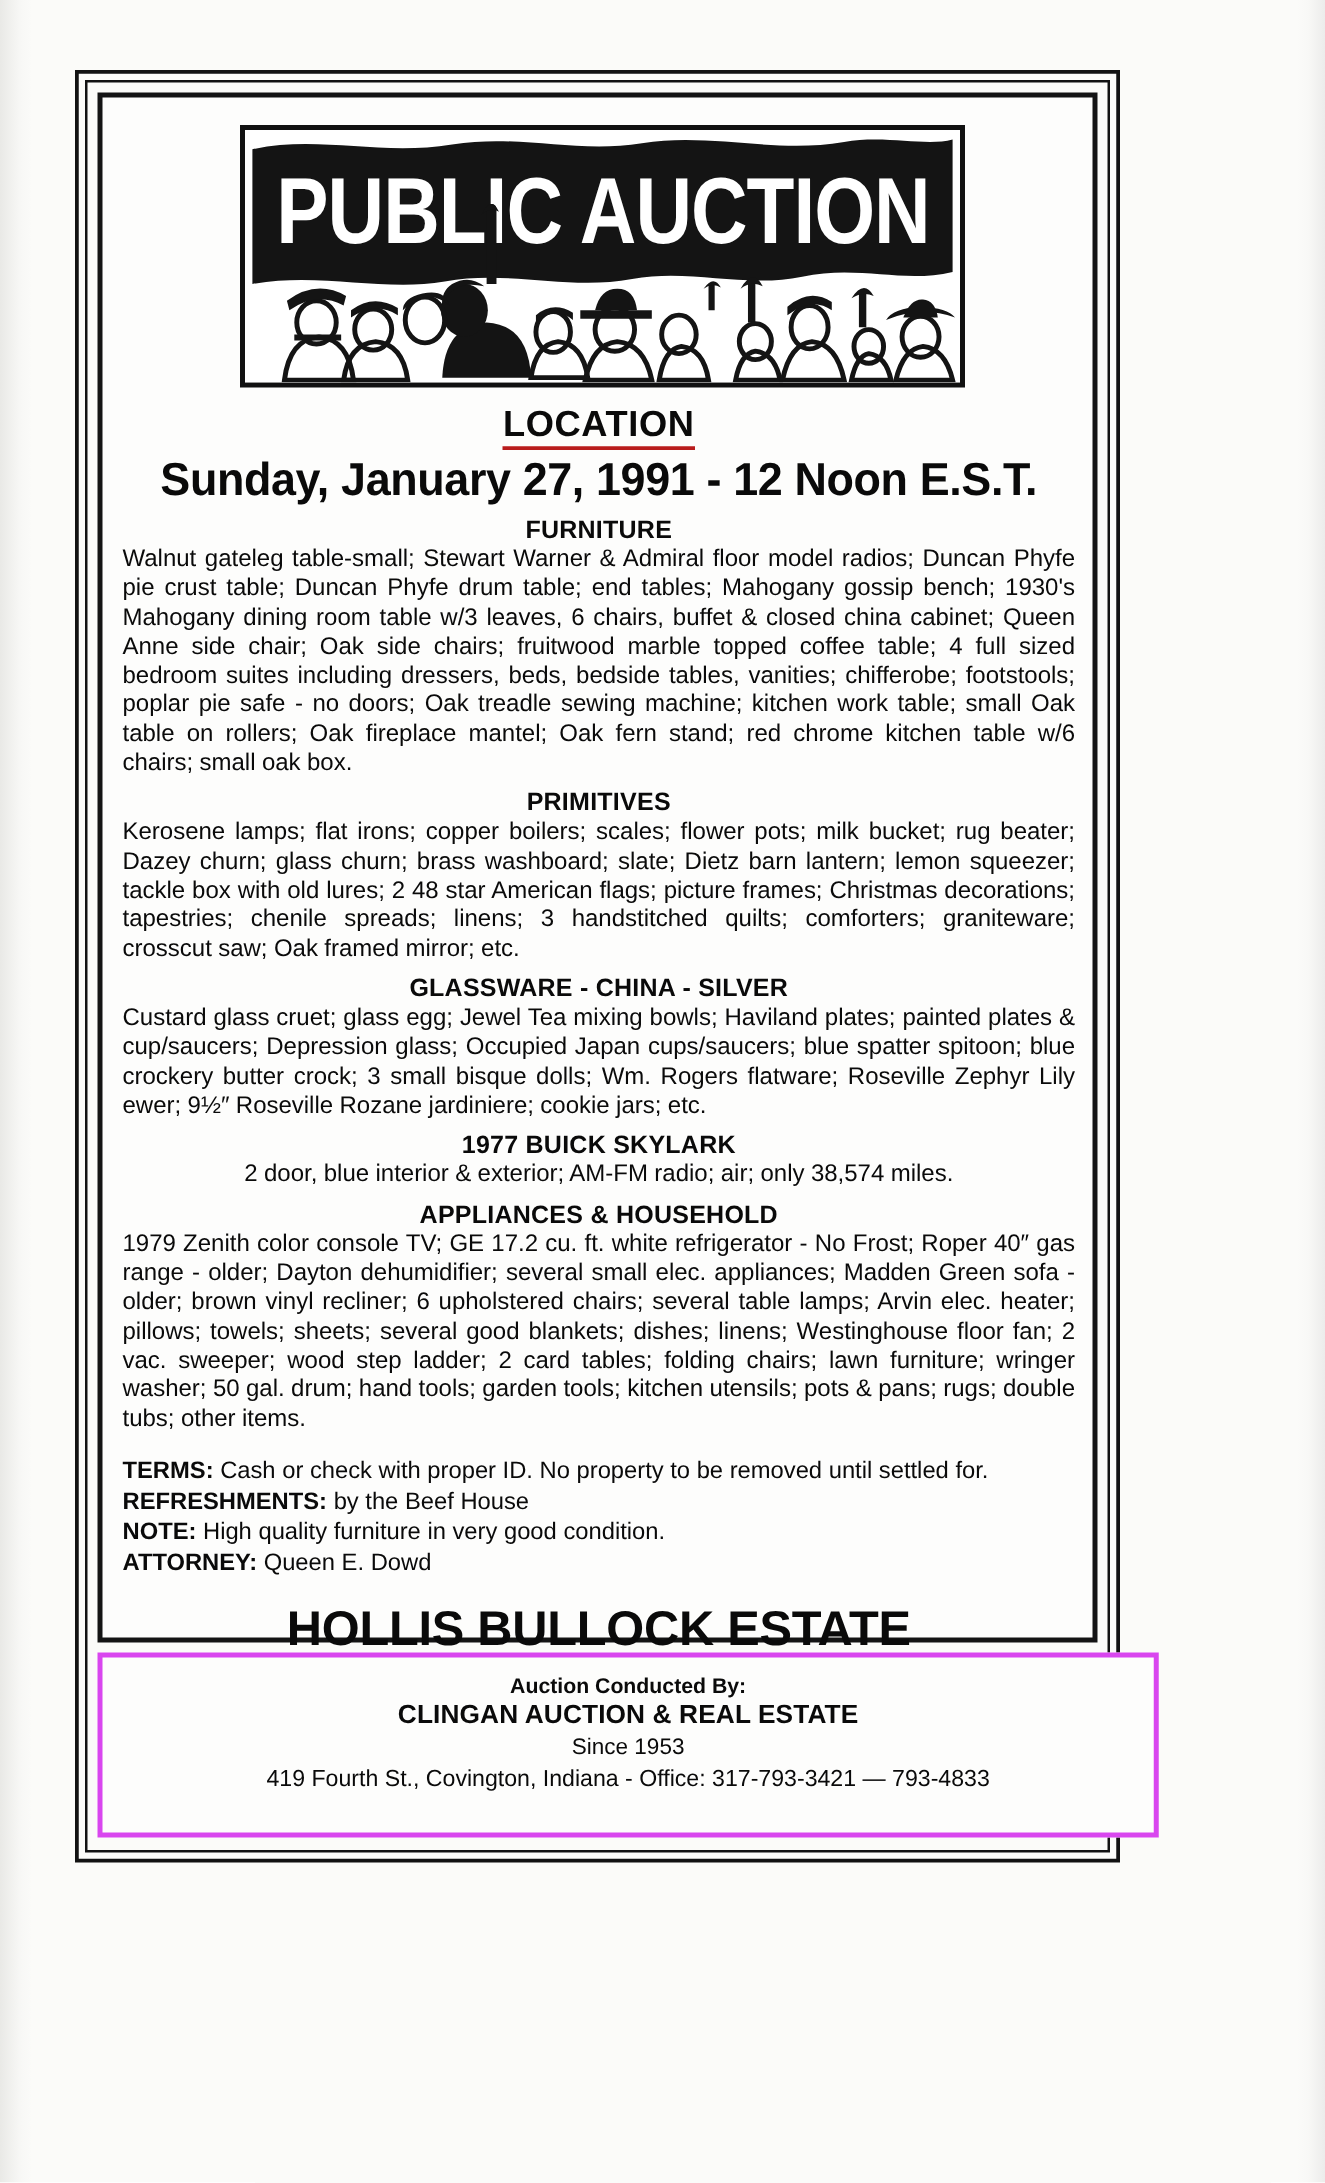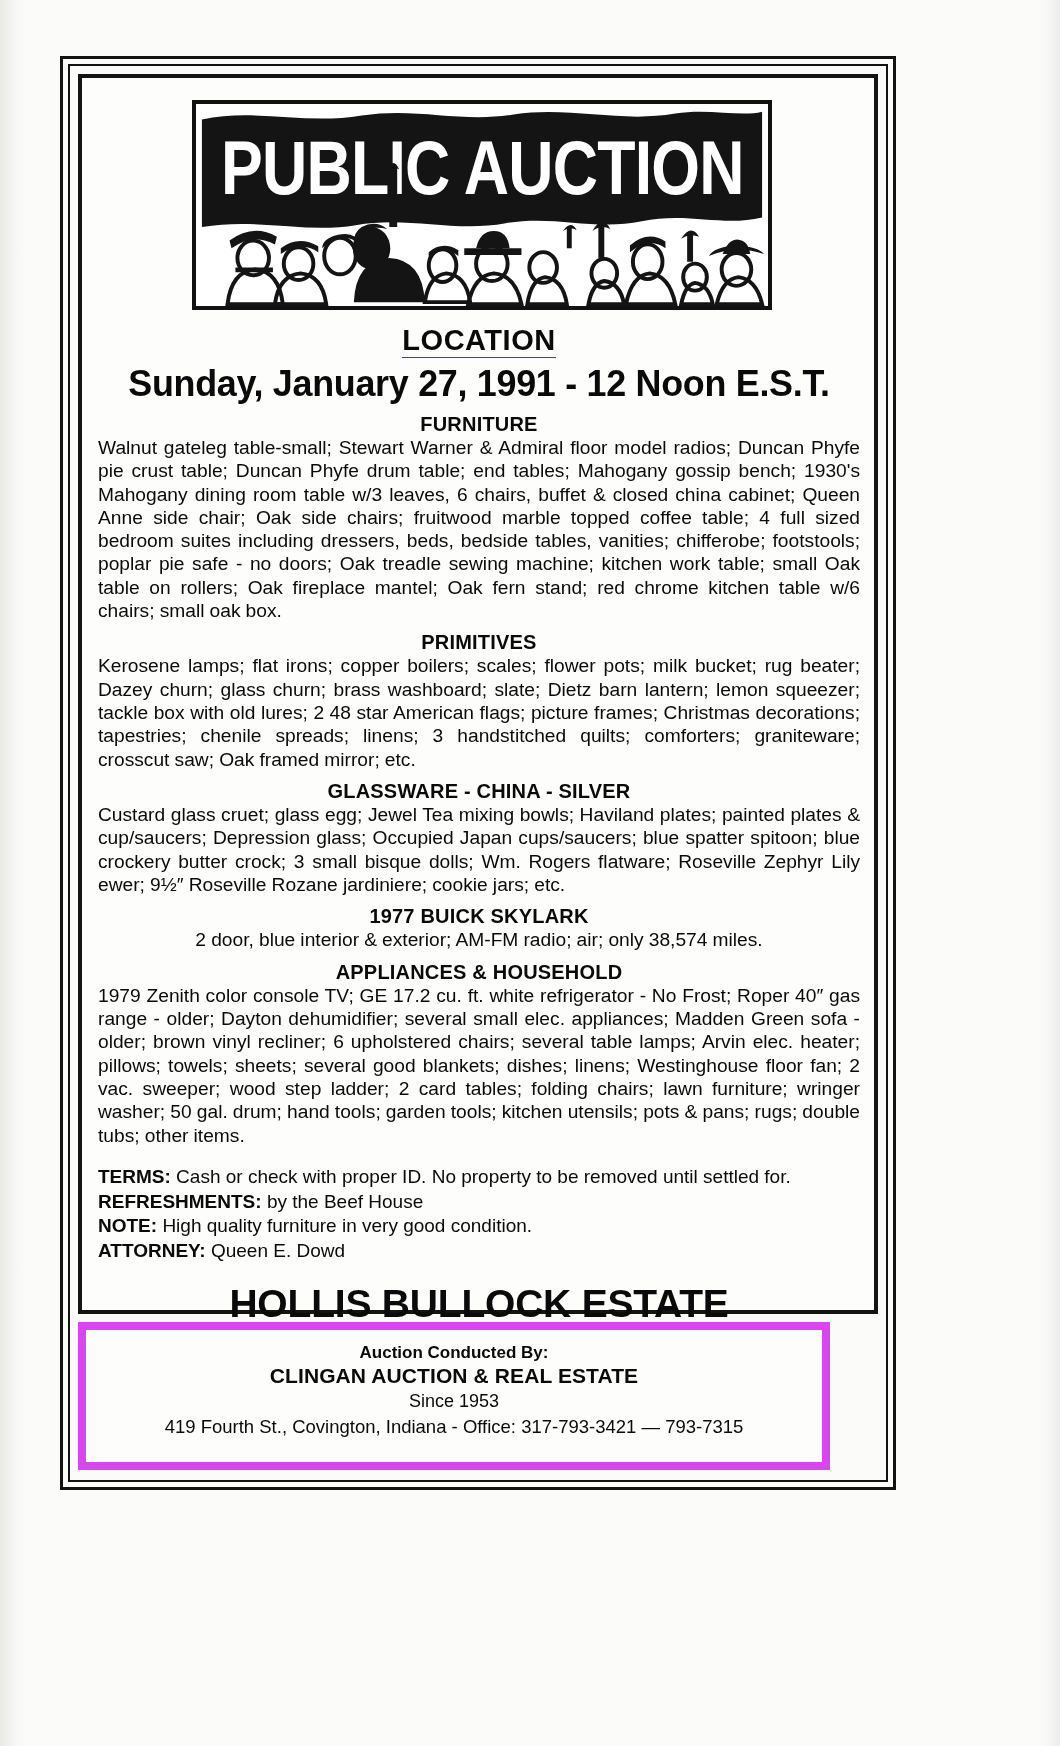--- a/index.html
+++ b/index.html
@@ -52,22 +52,22 @@
     position: absolute;
     left: 78px; top: 74px;
     width: 800px; height: 1240px;
     border: 4px solid #141414;
     box-sizing: border-box;
     background: #fdfdfc;
   }
   .frame-footer {
     position: absolute;
     left: 78px; top: 1322px;
-    width: 752px; height: 148px;
-    border: 8px solid #d946ef;
+    width: 849px; height: 148px;
+    border: 4px solid #d946ef;
     box-sizing: border-box;
     background: #fdfdfc;
   }
 
   
   .banner-wrap {
     position: absolute;
     left: 110px; top: 22px;
     width: 580px; height: 210px;
     border: 4px solid #111;
@@ -91,21 +91,21 @@
     letter-spacing: .2px;
     margin: 9px 0 1px 0;
     line-height: 1.1;
   }
   .sec-head.underline {
     font-size: 29px;
     letter-spacing: .5px;
     margin-bottom: 3px;
   }
   .sec-head.underline span {
-    border-bottom: 1px solid #b91c1c;
+    border-bottom: 3px solid #b91c1c;
     padding-bottom: 1px;
   }
 
   .body-text {
     font-size: 19.2px;
     line-height: 1.215;
     text-align: justify;
     margin: 0 0 2px 0;
     word-spacing: -0.2px;
   }
@@ -330,15 +330,15 @@
     <div class="rep">John E. Dowd - Personal Representative</div>
 
   </div>
 </div>
 
 <div class="frame-footer">
   <div class="footer-inner">
     <div class="f-conducted">Auction Conducted By:</div>
     <div class="f-company">CLINGAN AUCTION &amp; REAL ESTATE</div>
     <div class="f-since">Since 1953</div>
-    <div class="f-address">419 Fourth St., Covington, Indiana - Office: 317-793-3421 — 793-7315</div>
+    <div class="f-address">419 Fourth St., Covington, Indiana - Office: 317-793-3421 — 793-4833</div>
   </div>
 </div>
 
 </body></html>

